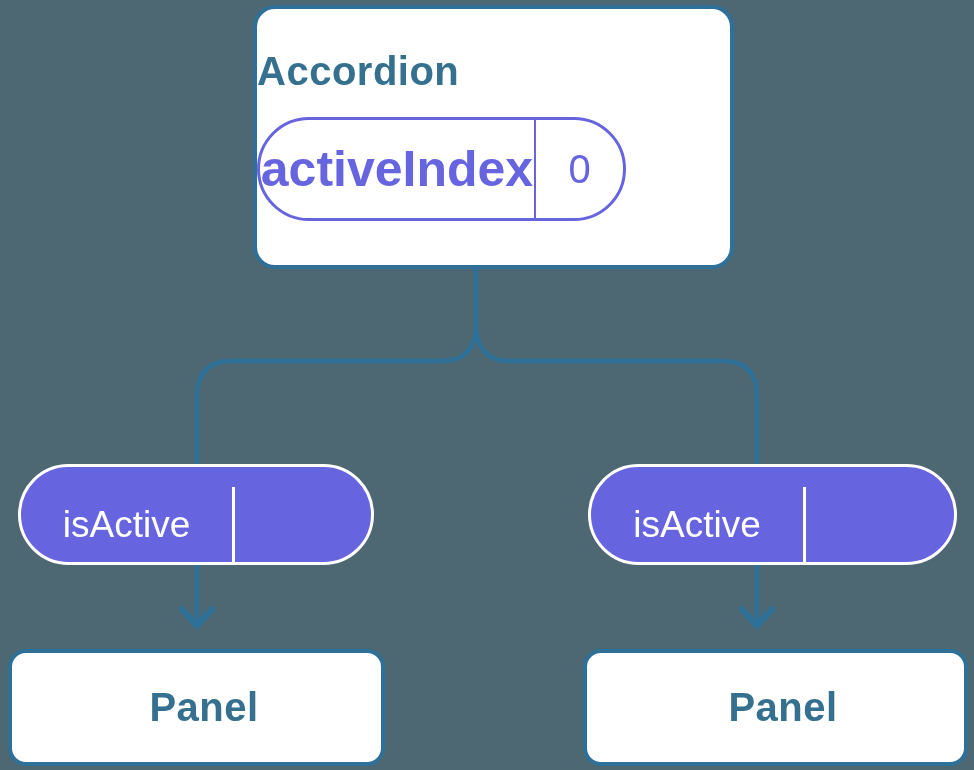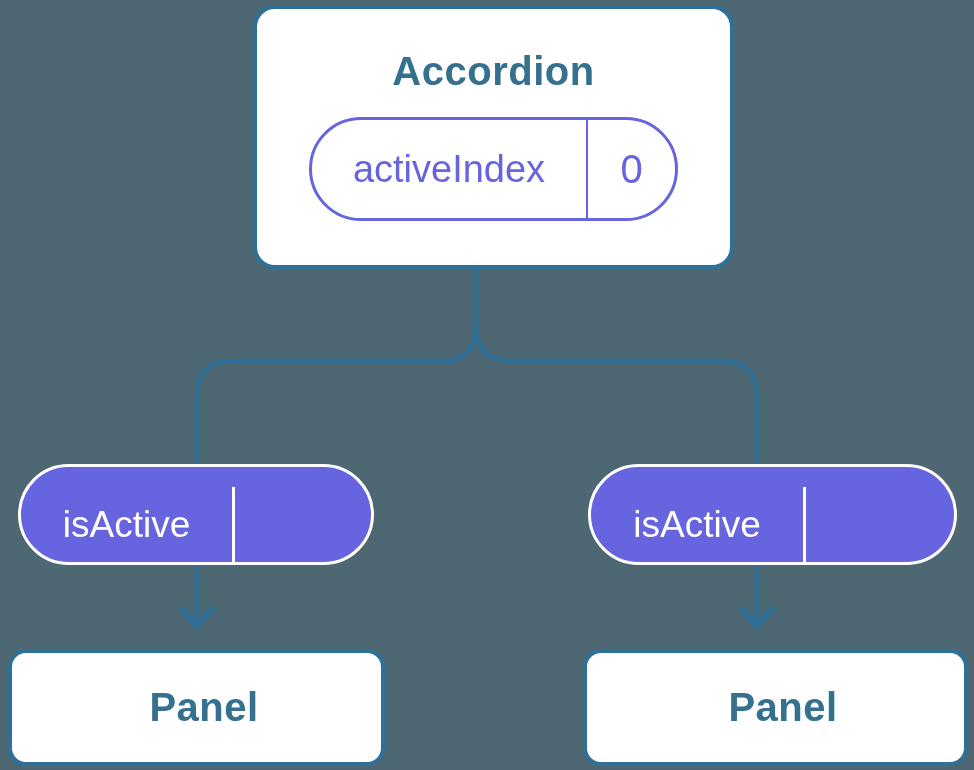--- a/index.html
+++ b/index.html
@@ -18,43 +18,44 @@
 
   .card {
     position: absolute;
     background: var(--card-fill, #FFFFFF);
     border: 4px solid var(--stroke, #2E7097);
     box-sizing: border-box;
   }
   .accordion-card {
     left: 253px; top: 5px; width: 481px; height: 264px;
     border-radius: 22px;
-    display: flex; flex-direction: column; align-items: center;
+    display: flex; flex-direction: column; align-items: flex-start;
     padding-top: 38px;
   }
   .card-title {
     font-size: 40px; font-weight: 600; line-height: 1.2;
     color: var(--heading-text, #35708F);
     letter-spacing: 0.5px;
   }
   .state-pill {
     margin-top: 22px;
     width: 369px; height: 104px;
     box-sizing: border-box;
     border: 3px solid var(--pill-purple, #6764DF);
     border-radius: 54px;
     background: var(--card-fill, #FFFFFF);
     display: flex;
     color: var(--pill-purple, #6764DF);
   }
   .state-pill .pill-name {
     flex: 1;
     display: flex; align-items: center; justify-content: center;
-    font-size: 38px;
+    font-size: 50px;
     border-right: 2.5px solid var(--pill-purple, #6764DF);
+    font-weight: bold;
   }
   .state-pill .pill-value {
     width: 87px;
     display: flex; align-items: center; justify-content: center;
     font-size: 40px;
   }
 
   .prop-pill {
     position: absolute; top: 464px; height: 101px;
     box-sizing: border-box;

